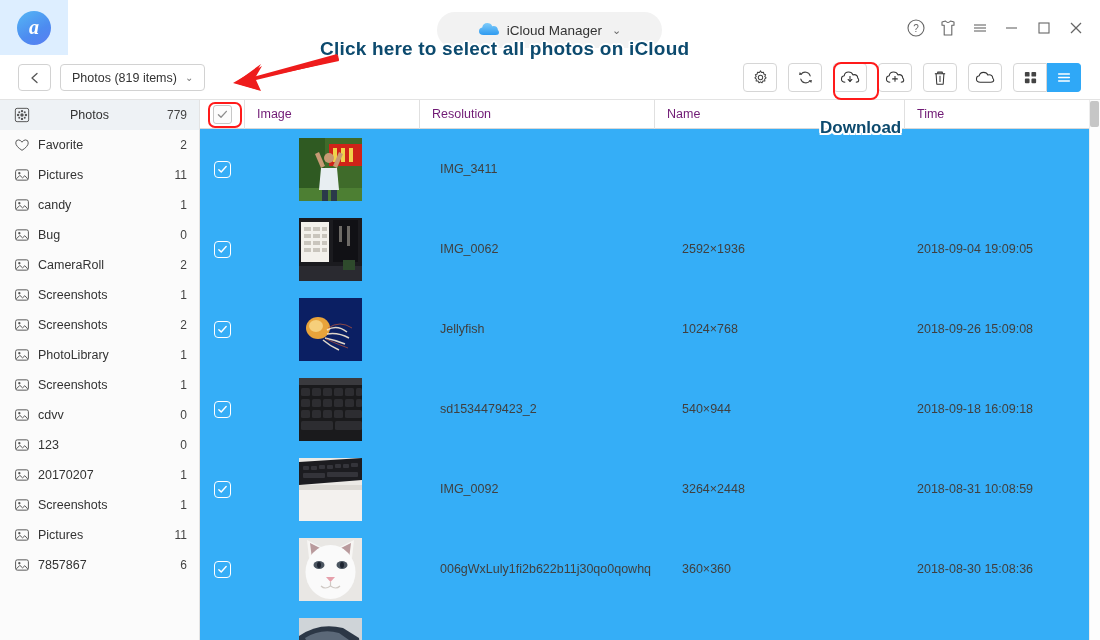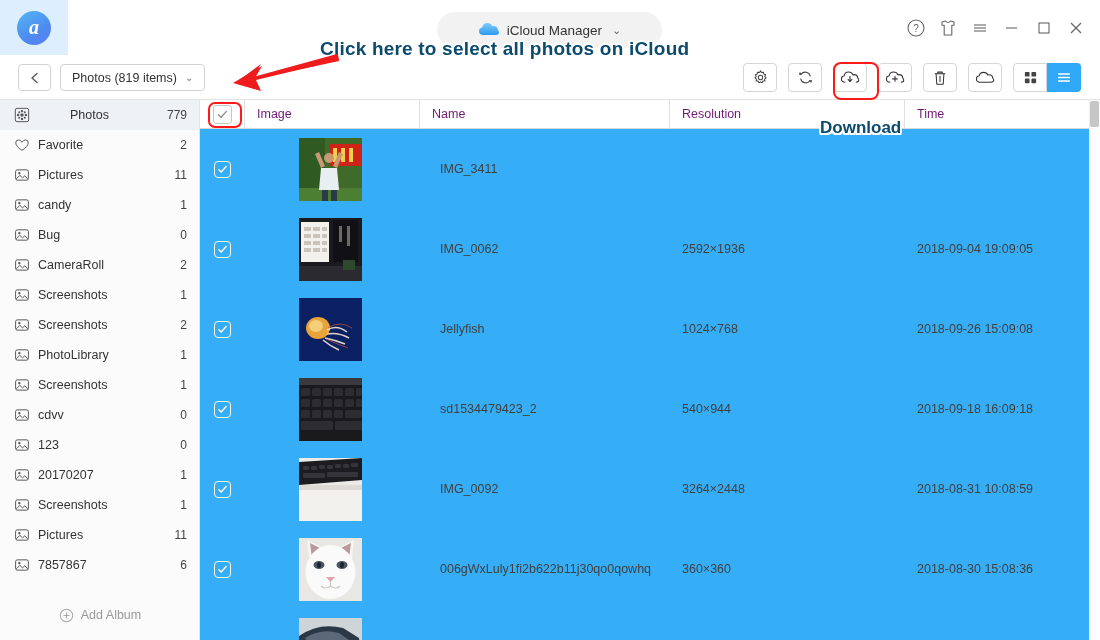--- a/index.html
+++ b/index.html
@@ -530,46 +530,34 @@
         <svg width="16" height="16" viewBox="0 0 18 18">
             <rect x="1.8" y="3.2" width="14.4" height="11.6" rx="2" fill="none" stroke="#555" stroke-width="1.1"></rect>
             <circle cx="6" cy="7" r="1.3" fill="#555"></circle>
             <path d="M2.6 13.4 L6.6 9.4 L9.6 12.2 L12.2 9.8 L15.4 13.4" fill="none" stroke="#555" stroke-width="1.1" stroke-linejoin="round"></path>
           </svg>
       </span>
       <span class="s-label">7857867</span>
       <span class="s-count">6</span>
     </div>
 
-    <div class="add-album">
-      <span class="plus-ico">
-        <svg width="15" height="15" viewBox="0 0 16 16">
-          <circle cx="8" cy="8" r="6.6" fill="none" stroke="#a8a8a8" stroke-width="1.1"></circle>
-          <g stroke="#a8a8a8" stroke-width="1.1">
-              <line x1="4.8" y1="8" x2="11.2" y2="8"></line>
-              <line x1="8" y1="4.8" x2="8" y2="11.2"></line>
-            </g>
-        </svg>
-      </span>
-      <span>Add Album</span>
-    </div>
   </div>
 
   <div class="table-area">
     <div class="thead">
       <div class="th c-check">
         <div class="hdr-check">
           <svg width="13" height="13" viewBox="0 0 14 14">
             <polyline points="2.6,7.2 5.4,10 11.2,3.6" fill="none" stroke="#8e8e8e" stroke-width="1.4" stroke-linecap="round" stroke-linejoin="round"></polyline>
           </svg>
         </div>
       </div>
       <div class="th c-img">Image</div>
+      <div class="th c-res">Resolution</div>
       <div class="th c-name">Name</div>
-      <div class="th c-res">Resolution</div>
       <div class="th c-time">Time</div>
     </div>
 
     <div class="tbody">
 
       <div class="trow">
         <div class="td c-check">
           <div class="row-check">
             <svg width="11" height="11" viewBox="0 0 12 12">
                 <polyline points="2,6.2 4.6,8.8 10,2.8" fill="none" stroke="#fff" stroke-width="1.5" stroke-linecap="round" stroke-linejoin="round"></polyline>

